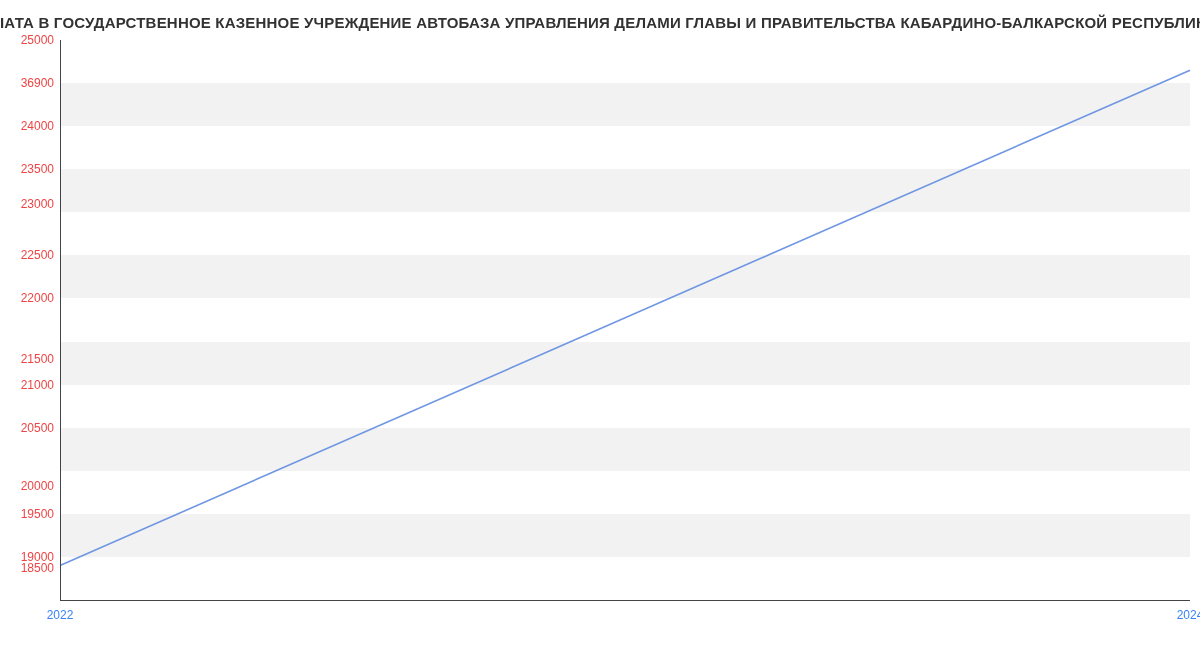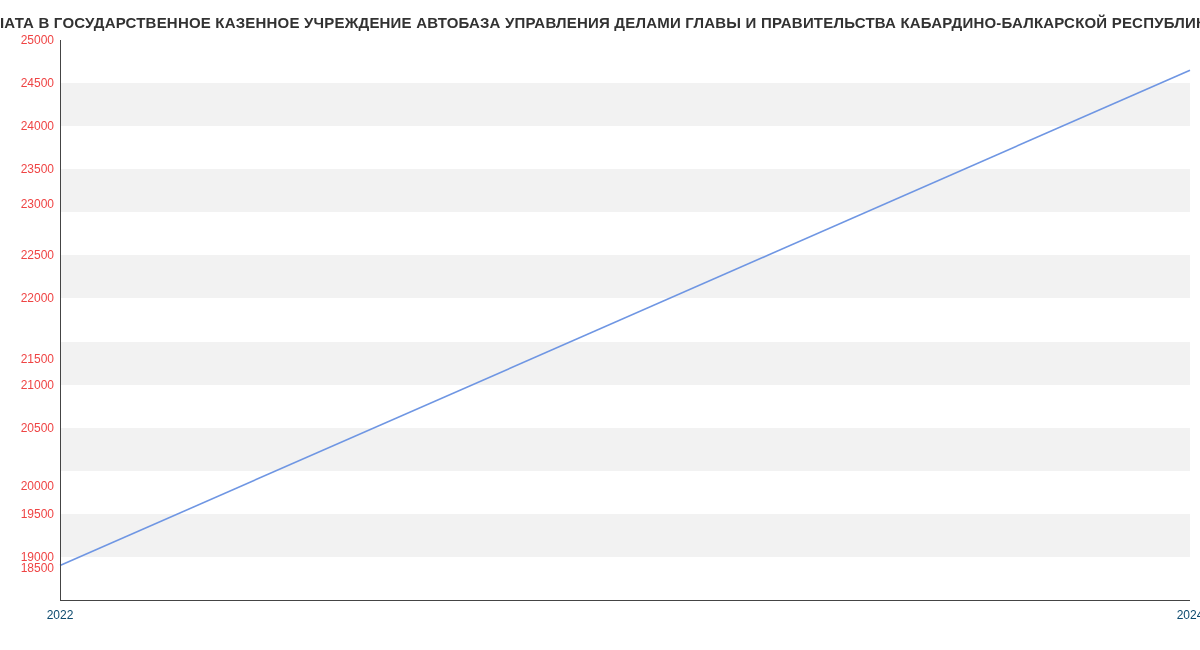--- a/index.html
+++ b/index.html
@@ -46,21 +46,21 @@
     font-size: 12px;
     color: #ef4444;
     text-align: right;
     transform: translateY(-50%);
     white-space: nowrap;
   }
   .x-tick-label {
     position: absolute;
     top: 608px;
     font-size: 12px;
-    color: #0c4a6e;
+    color: #3b82f6;
     transform: translateX(-50%);
     white-space: nowrap;
   }
   svg.line-layer {
     position: absolute;
     left: 0;
     top: 0;
     width: 100%;
     height: 100%;
     overflow: visible;
@@ -93,19 +93,19 @@
     <div class="y-tick-label" style="top: 513.846px;">19500</div>
     <div class="y-tick-label" style="top: 486px;">20000</div>
     <div class="y-tick-label" style="top: 427.692px;">20500</div>
     <div class="y-tick-label" style="top: 384.615px;">21000</div>
     <div class="y-tick-label" style="top: 359px;">21500</div>
     <div class="y-tick-label" style="top: 298.462px;">22000</div>
     <div class="y-tick-label" style="top: 255.385px;">22500</div>
     <div class="y-tick-label" style="top: 204px;">23000</div>
     <div class="y-tick-label" style="top: 169.231px;">23500</div>
     <div class="y-tick-label" style="top: 126.154px;">24000</div>
-    <div class="y-tick-label" style="top: 83.0769px;">24500</div>
+    <div class="y-tick-label" style="top: 83.0769px;">36900</div>
     <div class="y-tick-label" style="top: 40px;">25000</div>
   </div>
 <div id="x-labels">
     <div class="x-tick-label" style="left: 60px;">2022</div>
     <div class="x-tick-label" style="left: 1190px;">2024</div>
   </div>
 
 </body></html>

